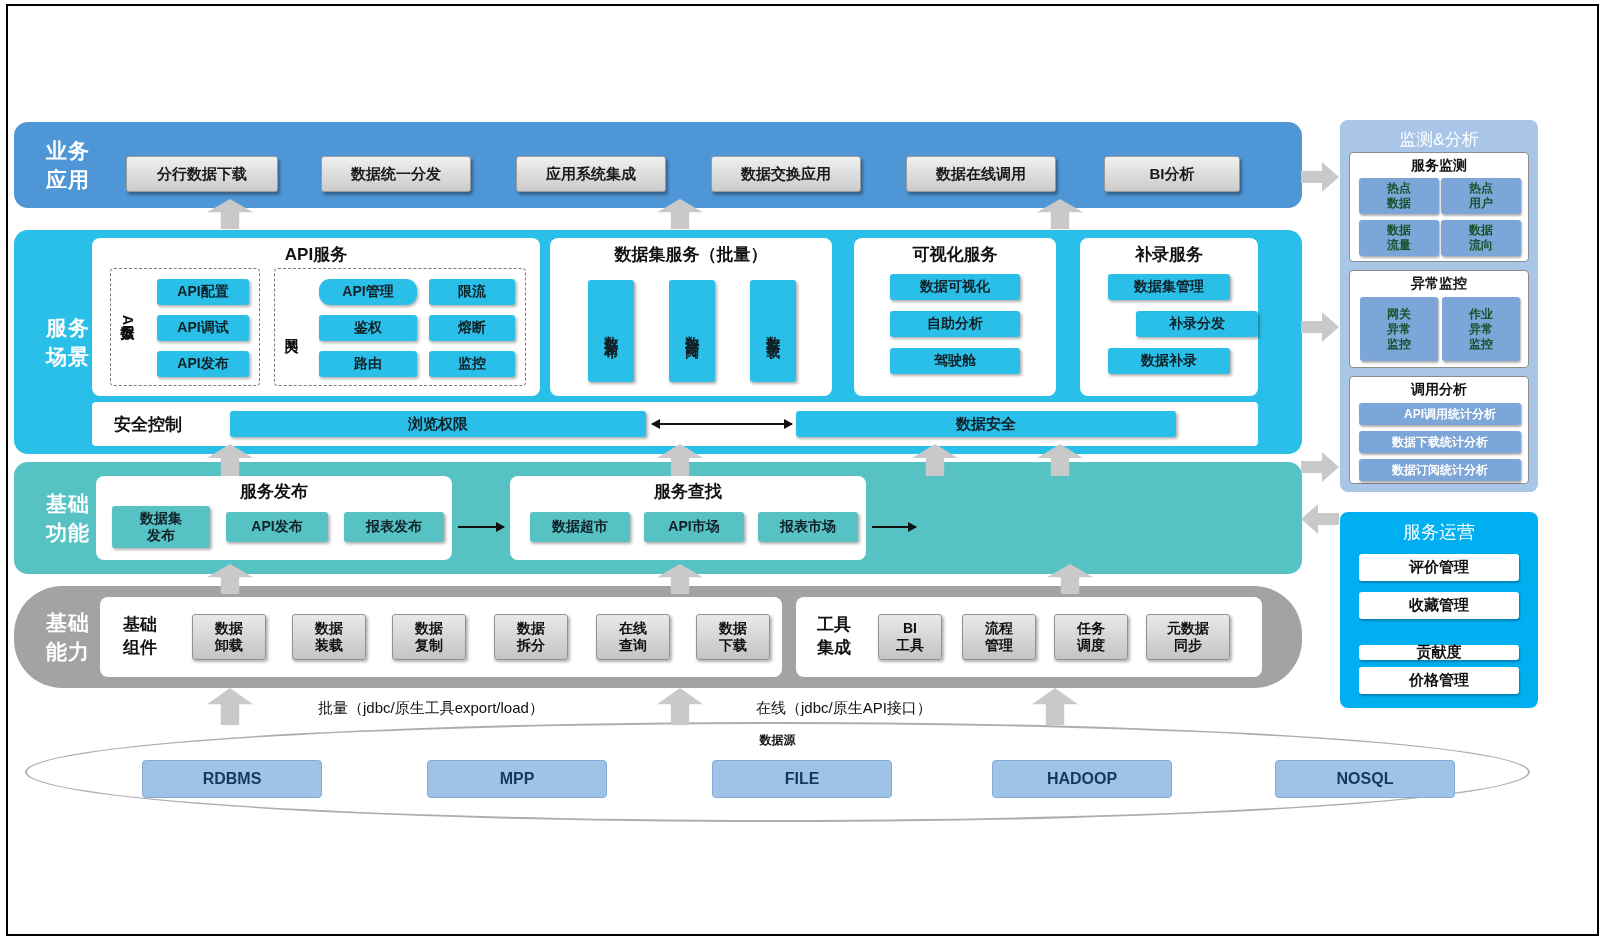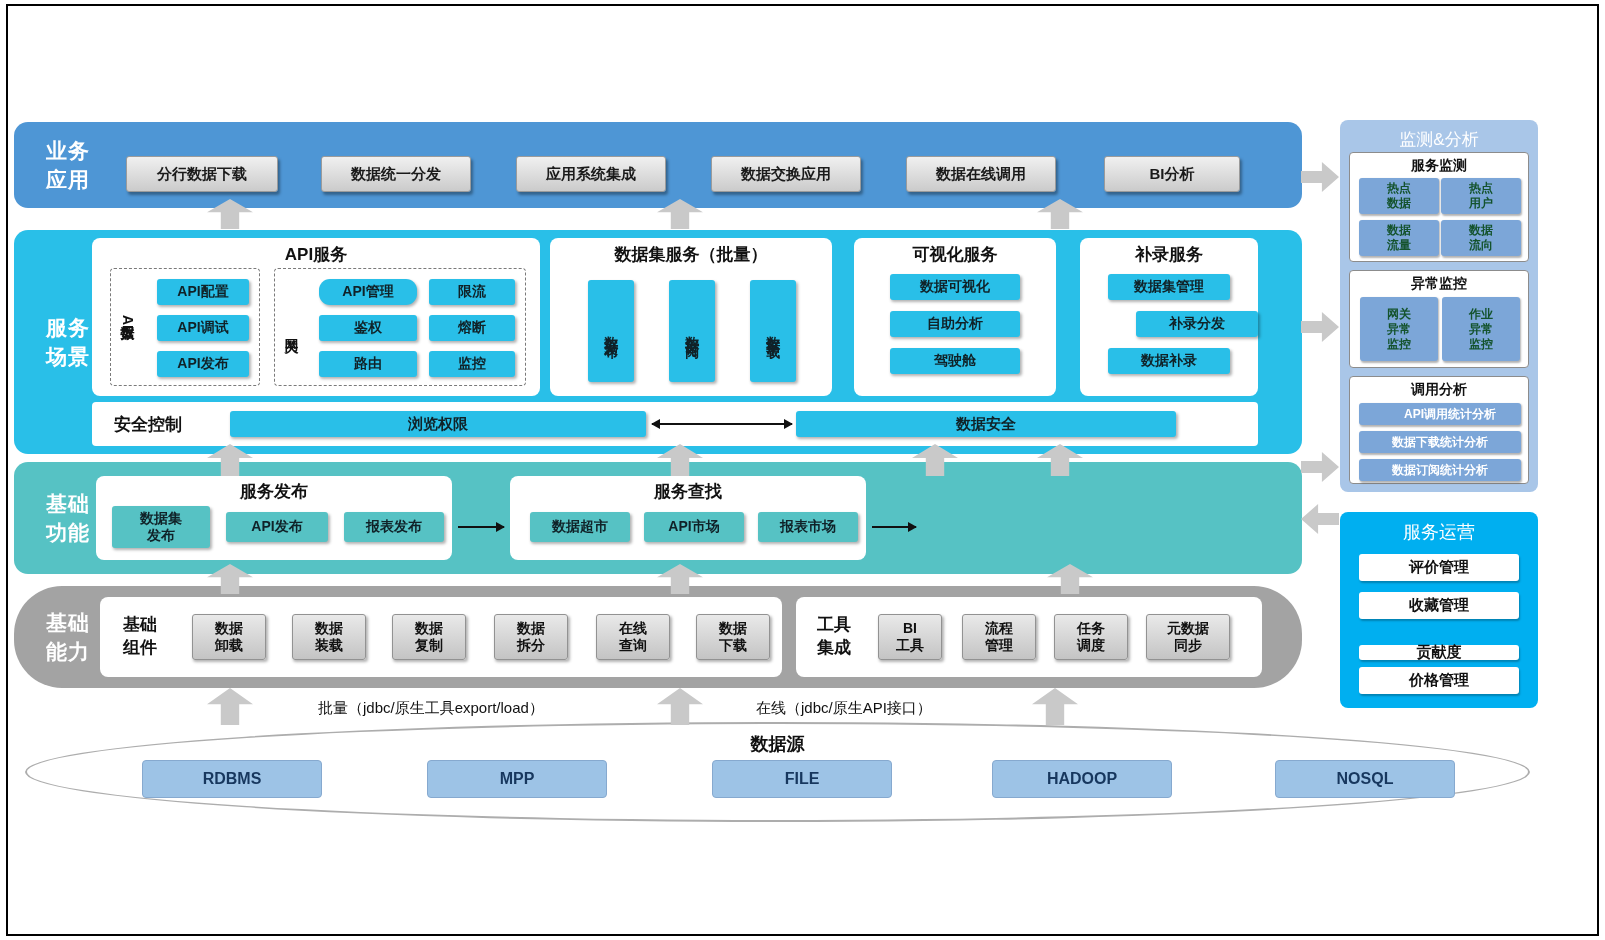--- a/index.html
+++ b/index.html
@@ -51,21 +51,21 @@
                       border-right:9px solid #111; border-top:5px solid transparent; border-bottom:5px solid transparent; }
 
   .blockarrow { position:absolute; background:var(--arrow_gray,#c9c9c9); z-index:6; }
   .blockarrow.up    { clip-path:polygon(50% 0, 100% 44%, 70% 44%, 70% 100%, 30% 100%, 30% 44%, 0 44%); }
   .blockarrow.right { clip-path:polygon(0 30%, 55% 30%, 55% 0, 100% 50%, 55% 100%, 55% 70%, 0 70%); }
   .blockarrow.left  { clip-path:polygon(100% 30%, 45% 30%, 45% 0, 0 50%, 45% 100%, 45% 70%, 100% 70%); }
 
   .flow-label { position:absolute; font-size:15px; color:#111; font-weight:500; z-index:7; }
 
   .datasource { position:absolute; background:#fff; border:2px solid #adadad; border-radius:50%; z-index:1; }
-  .ds-title { position:absolute; top:8px; left:0; right:0; text-align:center; font-weight:bold; font-size:18px; color:#111; }
+  .ds-title { position:absolute; top:8px; left:0; right:0; text-align:center; font-weight:bold; font-size:12px; color:#111; }
 
   .panel { position:absolute; border-radius:8px; z-index:1; }
   .panel.monitor   { background:var(--monitor_panel,#a9c6e8); }
   .panel.operation { background:var(--operation_panel,#00aff0); }
   .panel-title { position:absolute; top:8px; left:0; right:0; text-align:center; font-weight:normal; font-size:17px; color:#fff; }
   .sub { position:absolute; background:#fff; border:1px solid #8c8c8c; border-radius:4px; }
   .sub-title { position:absolute; top:4px; left:0; right:0; text-align:center; font-weight:bold; font-size:14px; color:#111; }
 </style>
 </head>
 <body>

